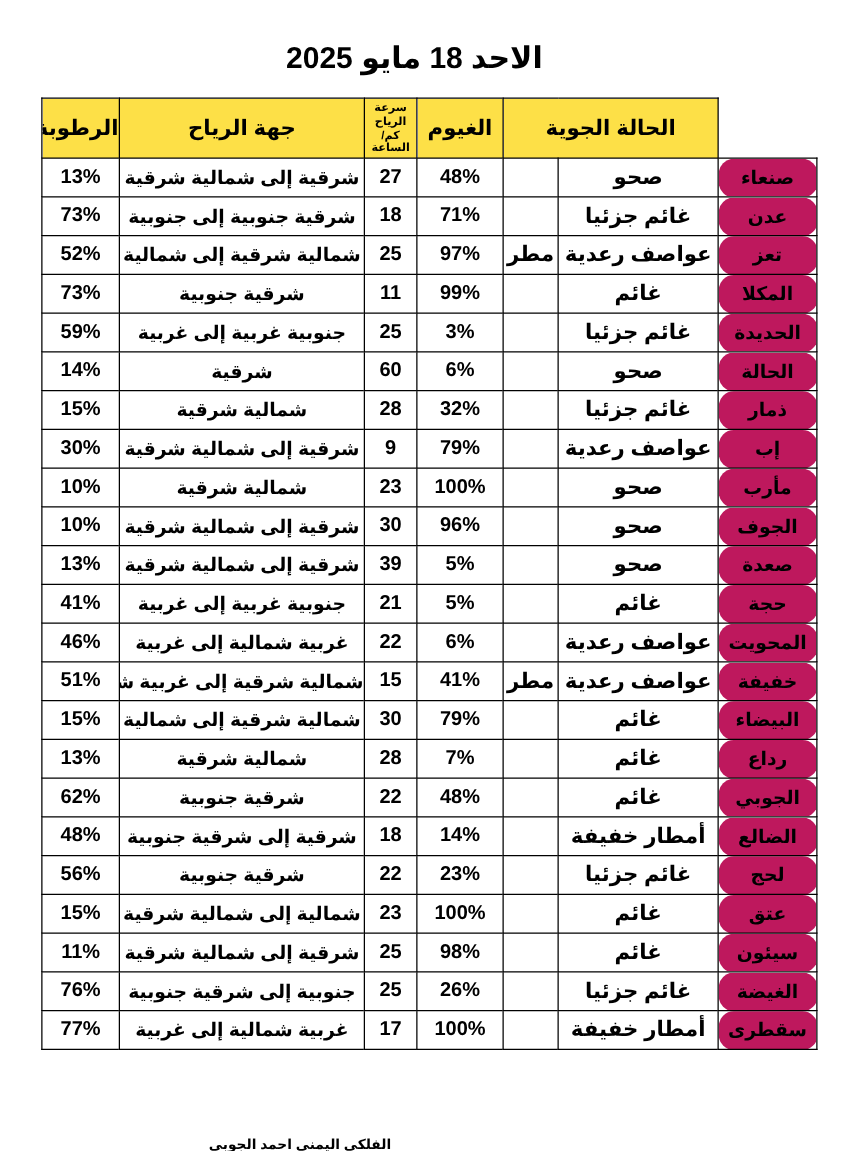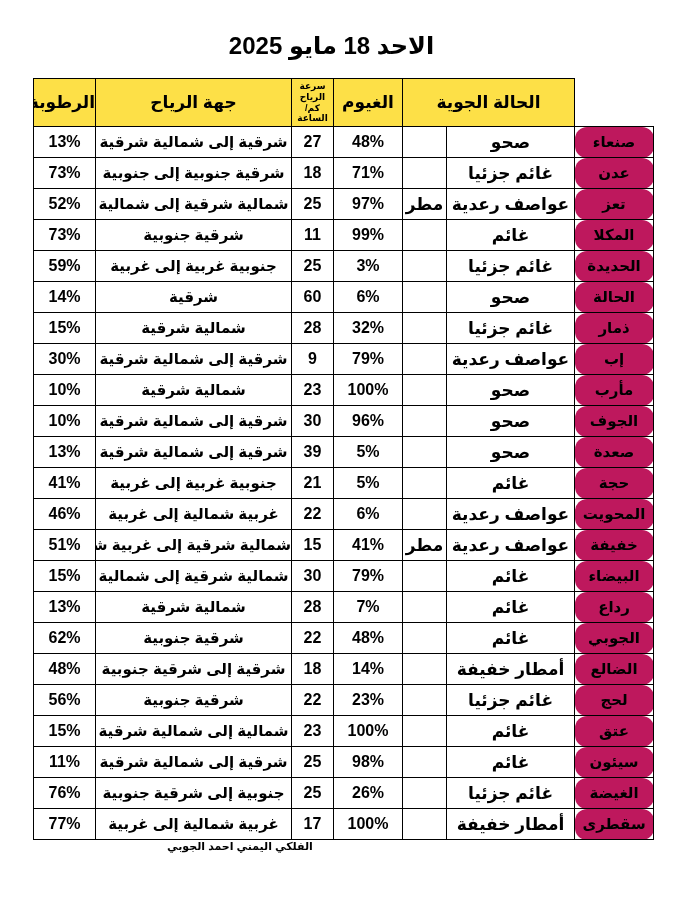--- a/index.html
+++ b/index.html
@@ -28,21 +28,21 @@
   }
   tr.header-row th.speed-head{
     font-size:9px;line-height:1.2;font-weight:bold;padding:1px;
   }
   td{height:30px;font-size:15px;background:#fff;}
   td.city{background:#be185d;font-size:15px;border-radius:12px;}
   td.wind{white-space:nowrap;}
   td.num{direction:ltr;font-size:16px;}
   td.cond,td.rain{font-size:17px;white-space:nowrap;}
   .footer-credit{
-    position:absolute;top:840px;left:140px;width:200px;text-align:center;
+    position:absolute;top:909px;left:140px;width:200px;text-align:center;
     direction:rtl;font-size:11px;font-weight:bold;
   }
 </style>
 </head>
 <body>
 
 <div class="page-title">الاحد 18 مايو 2025</div>
 
 <table class="weather">
   <colgroup>

